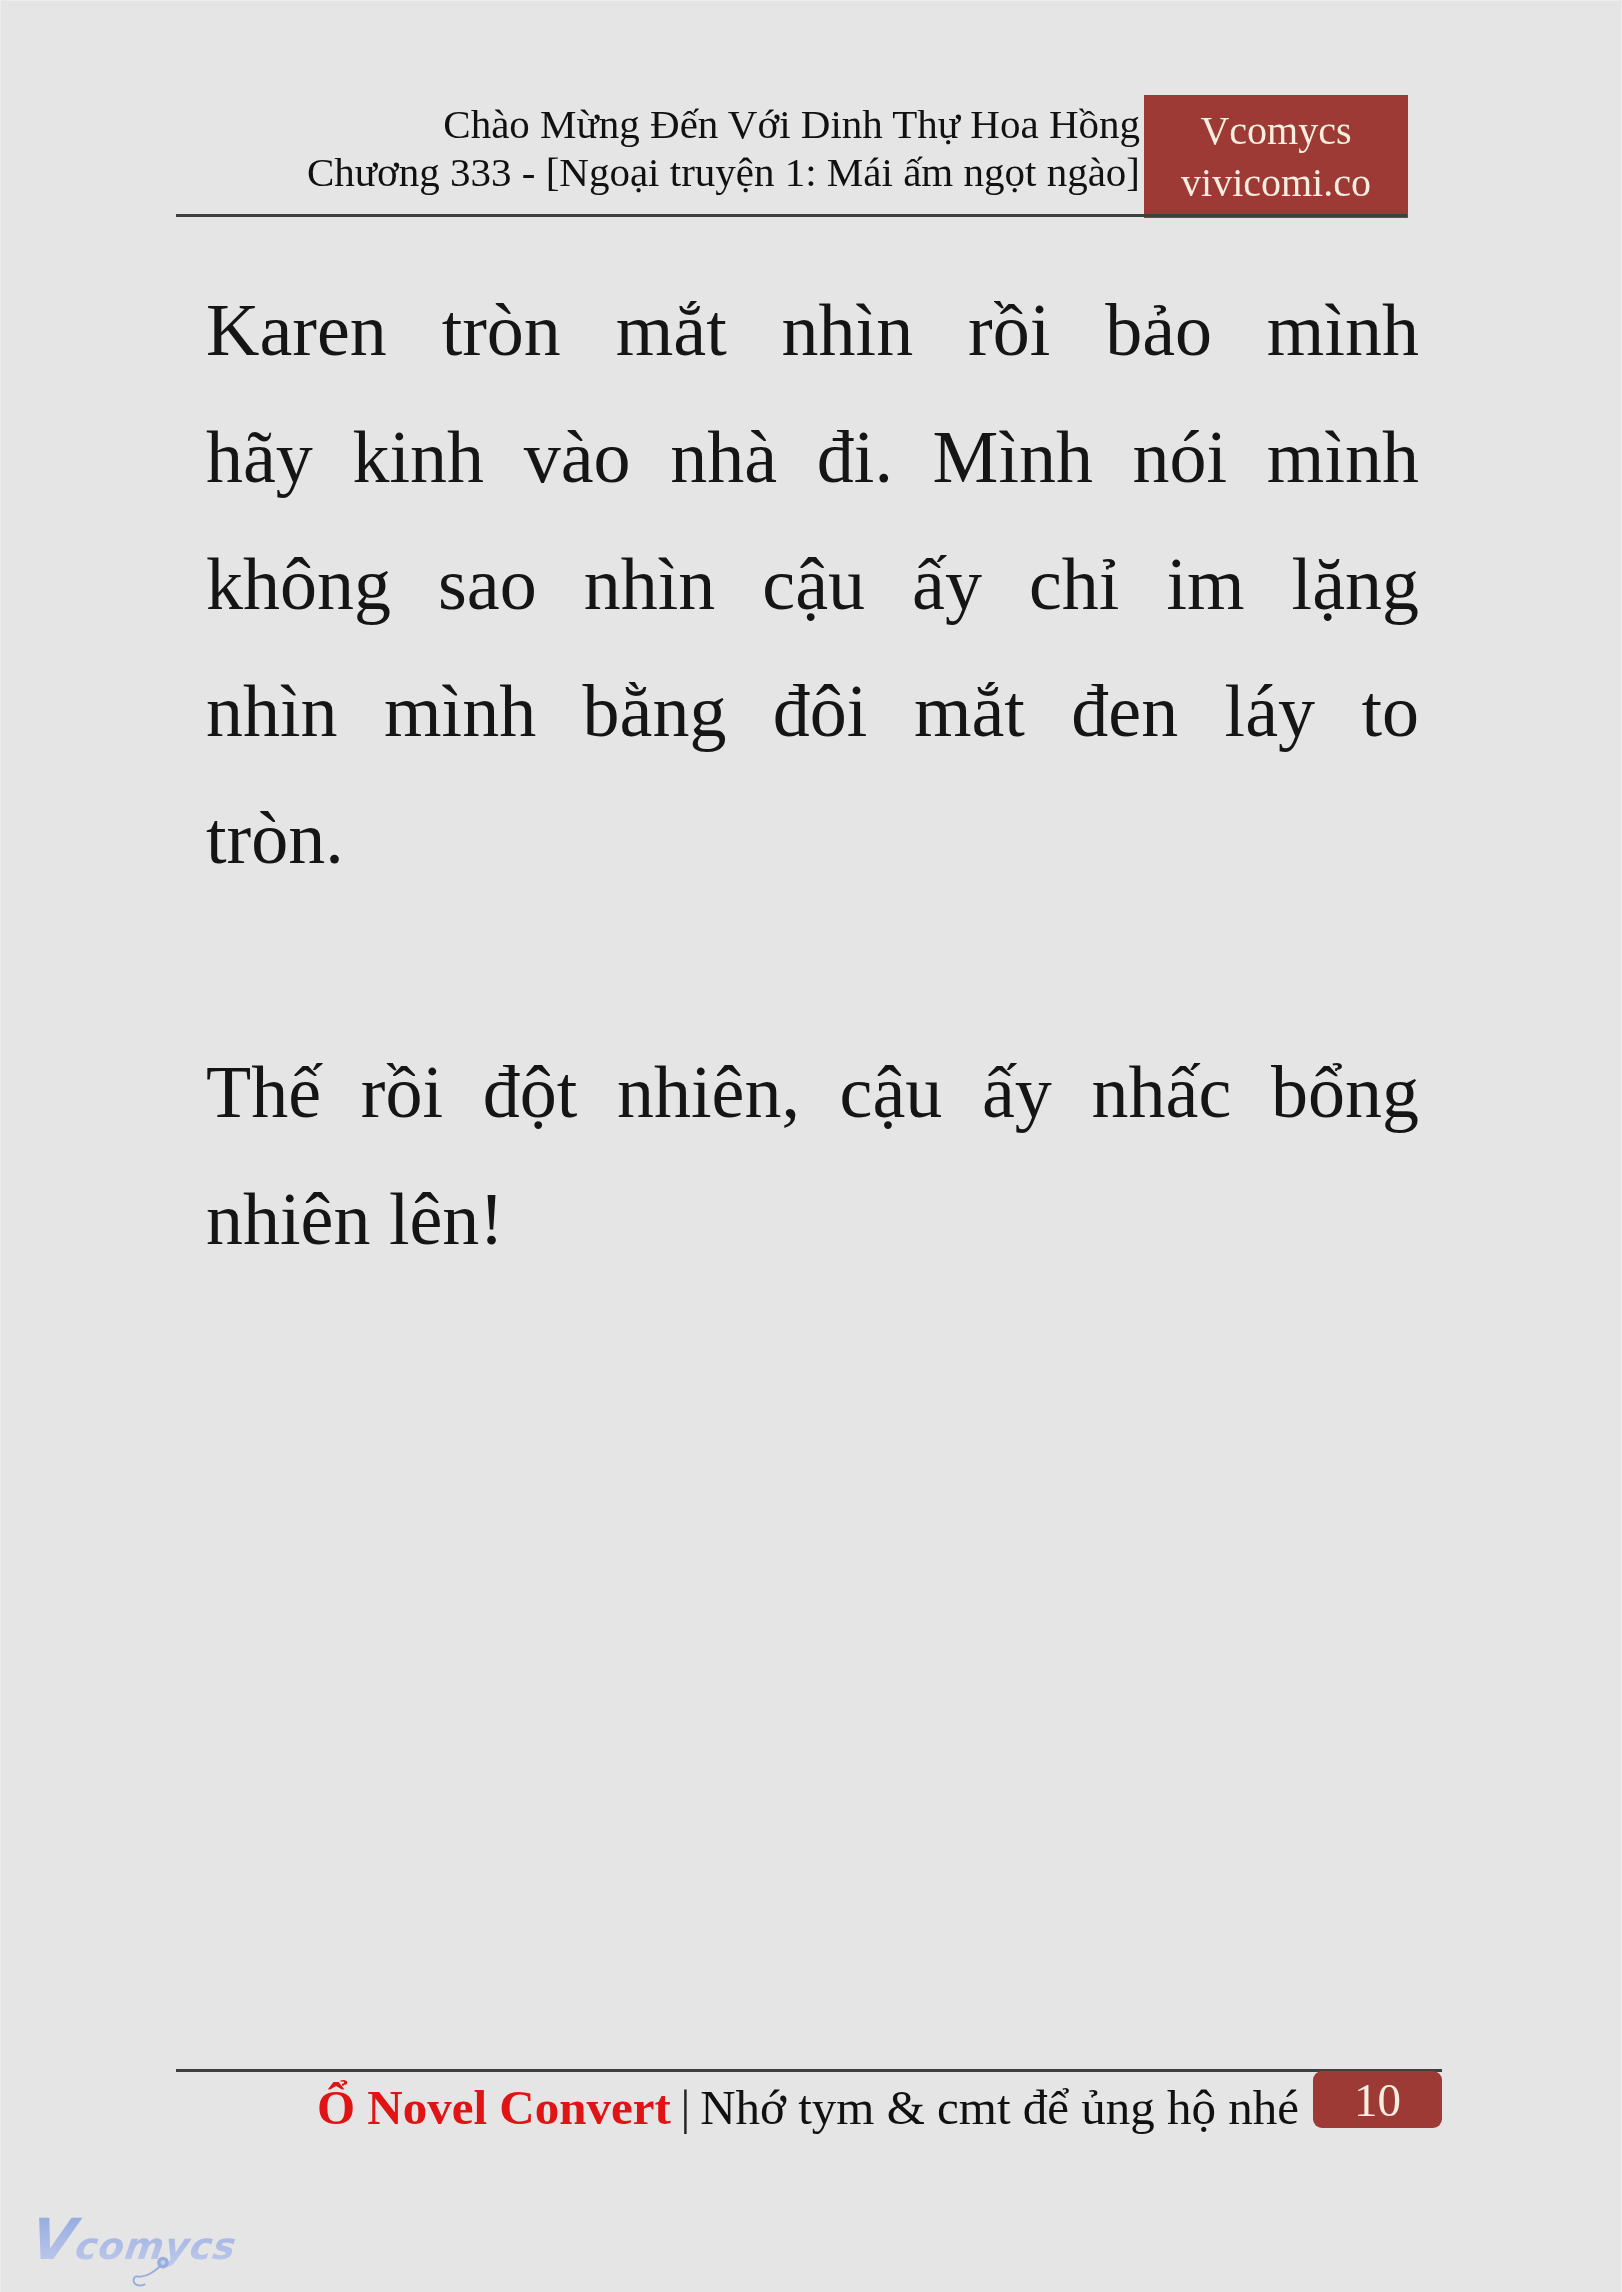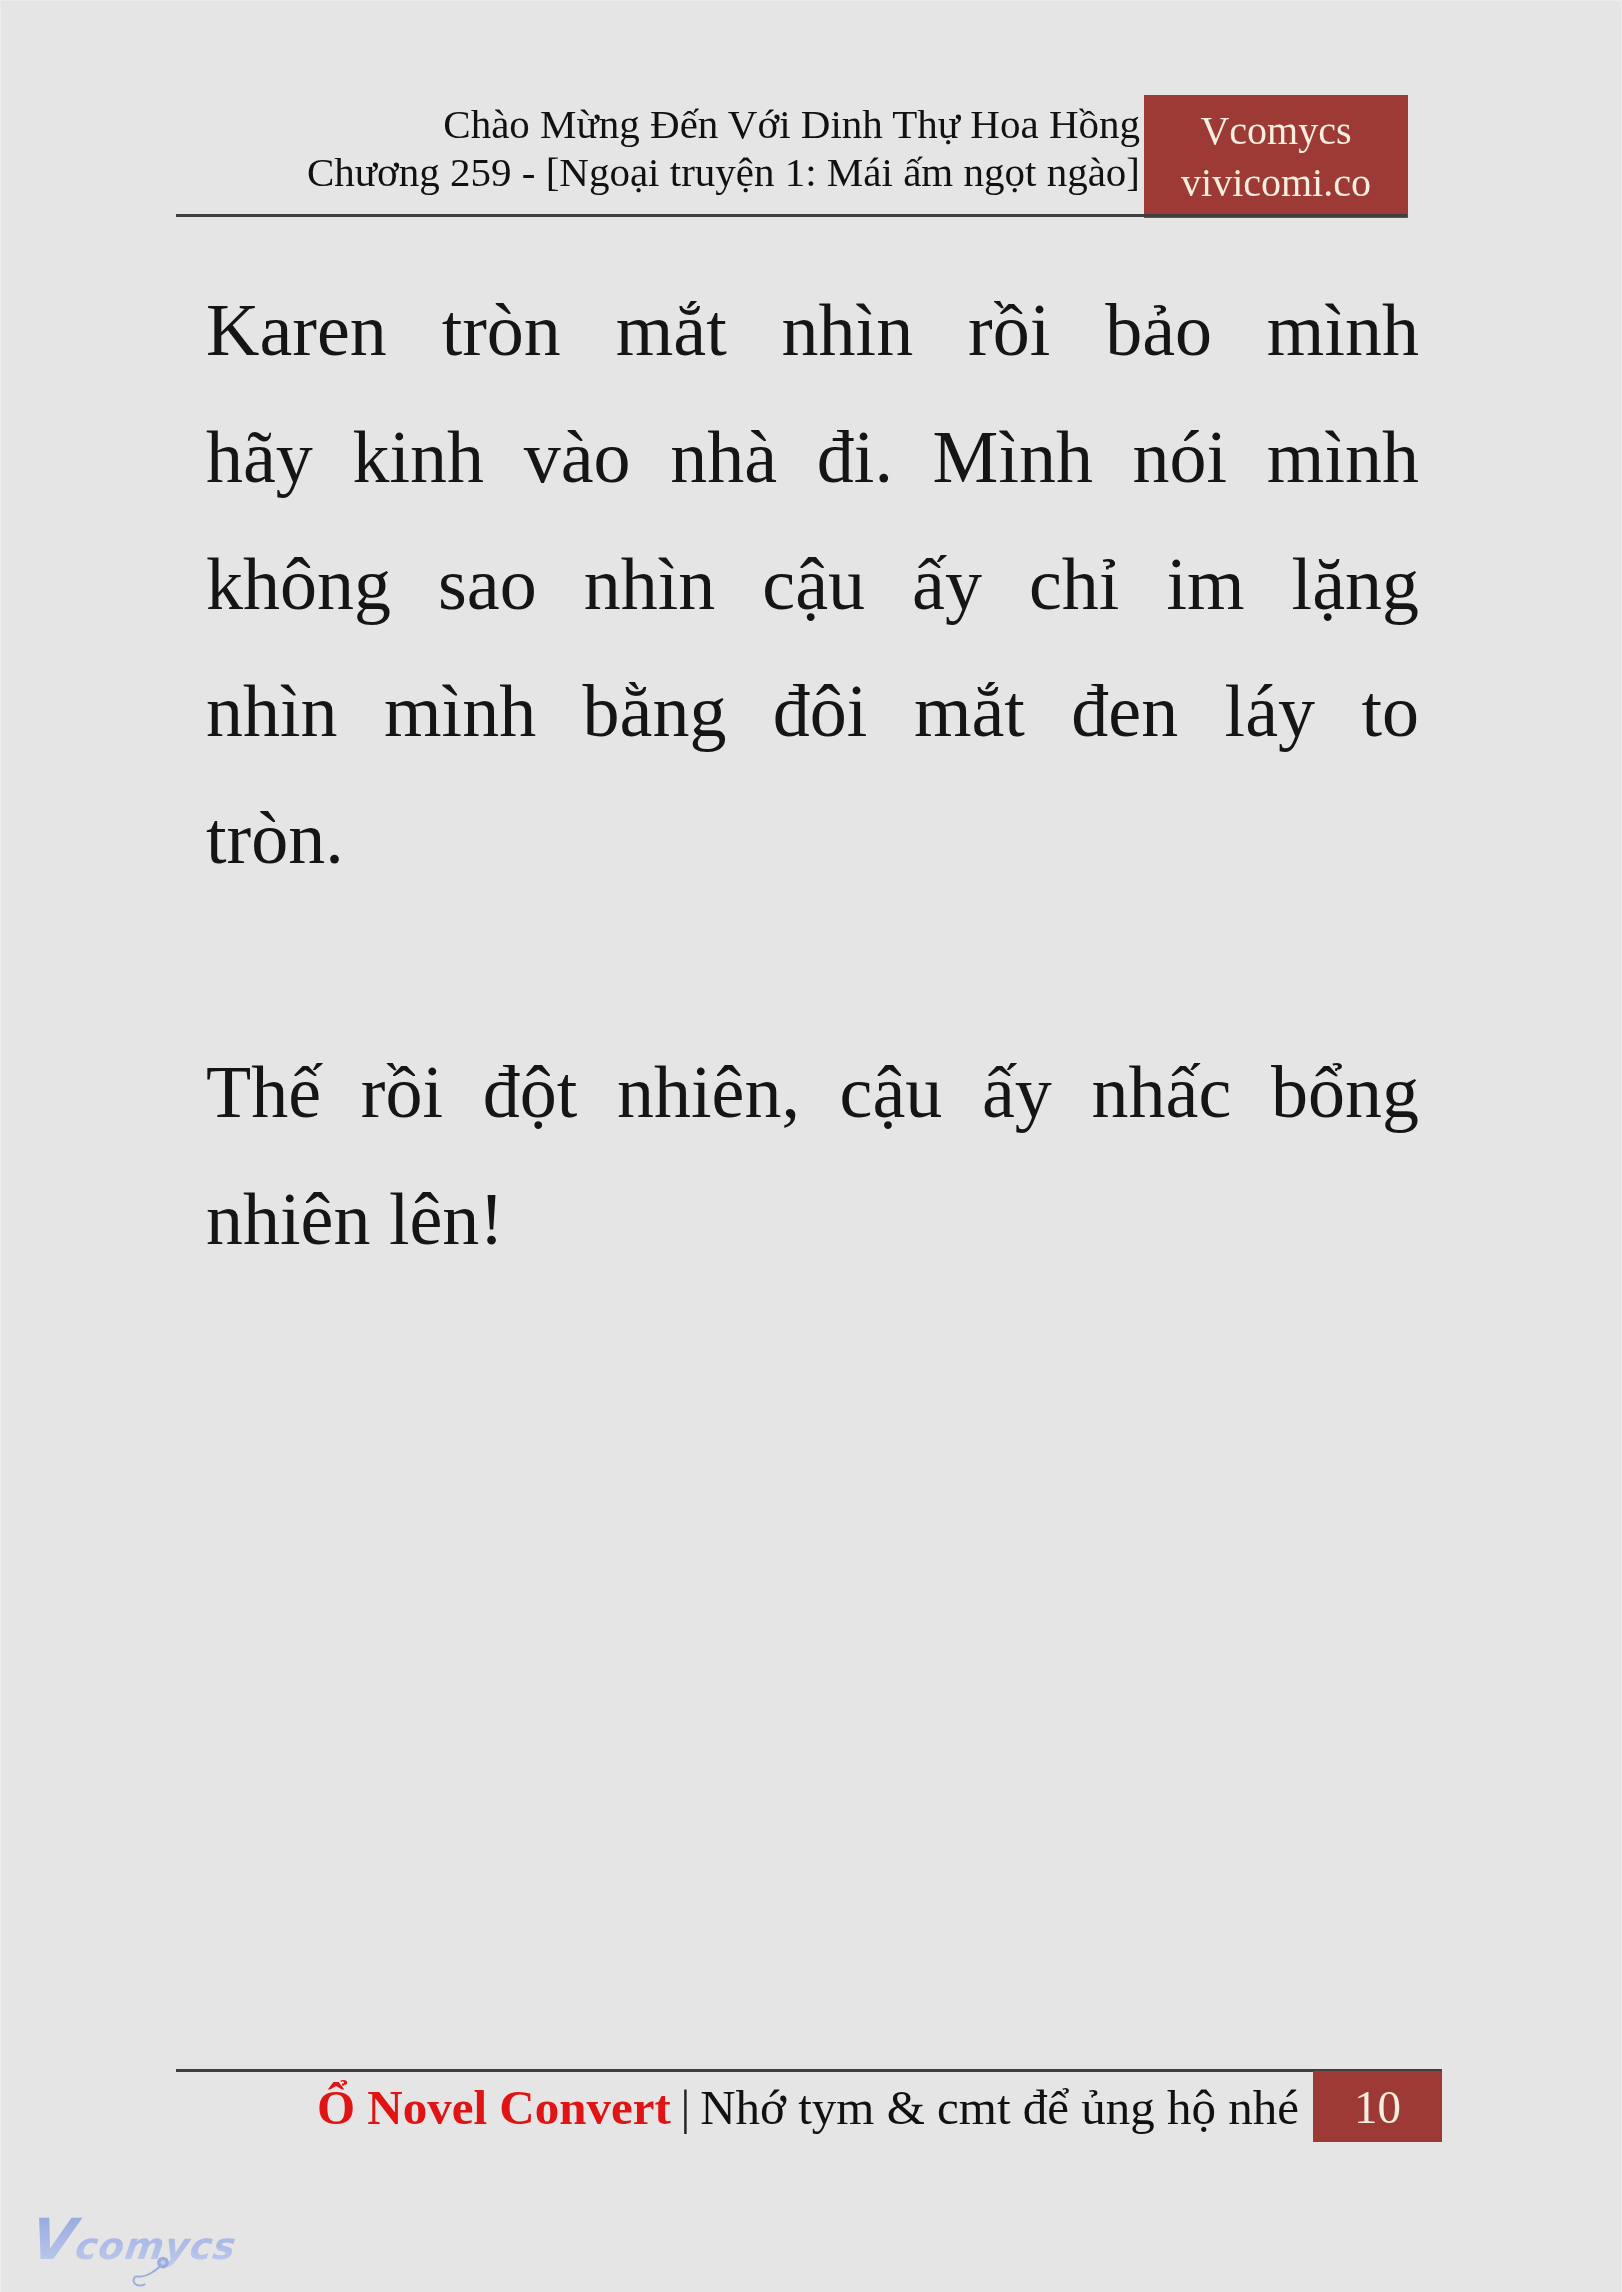--- a/index.html
+++ b/index.html
@@ -70,39 +70,40 @@
     font-size:49px;
     line-height:59px;
     color:#111111;
     white-space:nowrap;
   }
   .footer-brand{font-weight:bold;}
   .footer-sep{font-weight:normal;color:#222222;padding:0 9.8px;}
   .page-number-box{
     position:absolute;
     left:1313px; top:2071px;
-    width:129px; height:71px;
+    width:129px; height:57px;
     display:flex;align-items:center;justify-content:center;
     font-size:47px;
+    border-radius:9px;
   }
   
   .watermark{
     position:absolute;
     left:19.6px; top:2198px;
     width:235px; height:93px;
   }
 </style>
 </head>
 <body>
 
 <div class="page">
 
   <div class="header-title">
     <div>Chào Mừng Đến Với Dinh Thự Hoa Hồng</div>
-    <div>Chương 259 - [Ngoại truyện 1: Mái ấm ngọt ngào]</div>
+    <div>Chương 333 - [Ngoại truyện 1: Mái ấm ngọt ngào]</div>
   </div>
 
   <div class="site-badge" style="background-color: rgb(158, 58, 54); color: rgb(246, 239, 223);">
     <div>Vcomycs</div>
     <div>vivicomi.co</div>
   </div>
 
   <div class="header-rule"></div>
 
   <div class="body-text">

